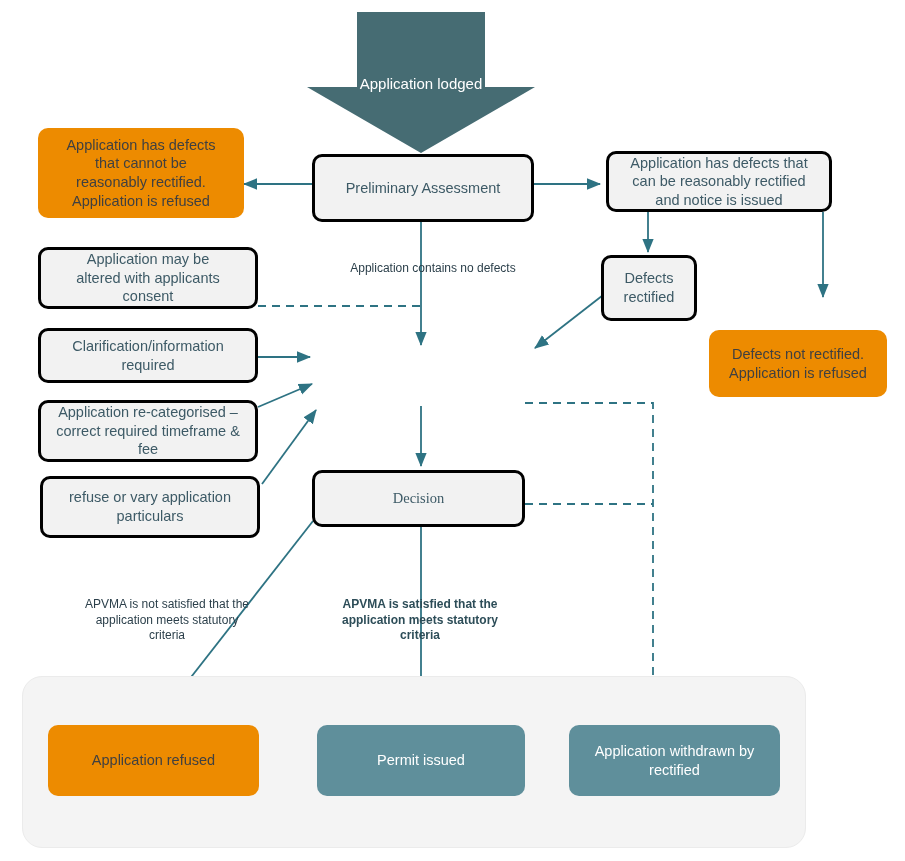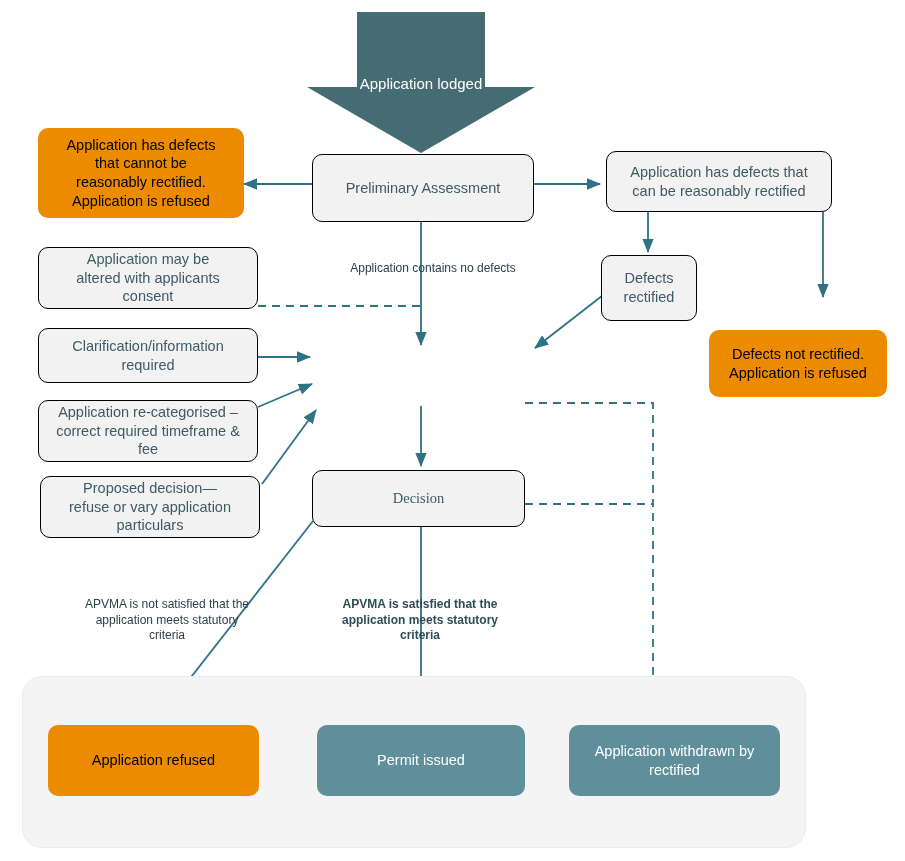--- a/index.html
+++ b/index.html
@@ -26,27 +26,27 @@
     display:flex;
     align-items:center;
     justify-content:center;
     text-align:center;
     border-radius:10px;
     line-height:1.28;
   }
   .node span{display:block;width:100%;}
   .grey{
     background:#f2f2f2;
-    border:1px solid #000000;
+    border:3px solid #000000;
     color:#3d5a66;
     font-size:14.5px;
   }
   .orange{
     background:#ed8b00;
-    color:#000000;
+    color:#404040;
     font-size:14.5px;
   }
   .teal-solid{
     background:#5f8f9b;
     color:#ffffff;
     font-size:14.5px;
   }
   .panel{
     position:absolute;
     background:#f4f4f4;
@@ -141,20 +141,21 @@
   </div>
 
   <div class="node grey" style="left:312px;top:154px;width:222px;height:68px;">
     <span>Preliminary Assessment</span>
   </div>
 
   <div class="node grey" style="left:606px;top:151px;width:226px;height:61px;">
     <span>
       <span>Application has defects that</span>
       <span>can be reasonably rectified</span>
+      <span>and notice is issued</span>
     </span>
   </div>
 
   <div class="node grey" style="left:601px;top:255px;width:96px;height:66px;">
     <span>
       <span>Defects</span>
       <span>rectified</span>
     </span>
   </div>
 
@@ -183,21 +184,20 @@
   <div class="node grey" style="left:38px;top:400px;width:220px;height:62px;">
     <span>
       <span>Application re-categorised –</span>
       <span>correct required timeframe &amp;</span>
       <span>fee</span>
     </span>
   </div>
 
   <div class="node grey" style="left:40px;top:476px;width:220px;height:62px;">
     <span>
-      <span>Proposed decision—</span>
       <span>refuse or vary application</span>
       <span>particulars</span>
     </span>
   </div>
 
 
   <div class="node grey" style="left:312px;top:470px;width:213px;height:57px;font-family:Liberation Serif, serif;">
     <span>Decision</span>
   </div>
 

